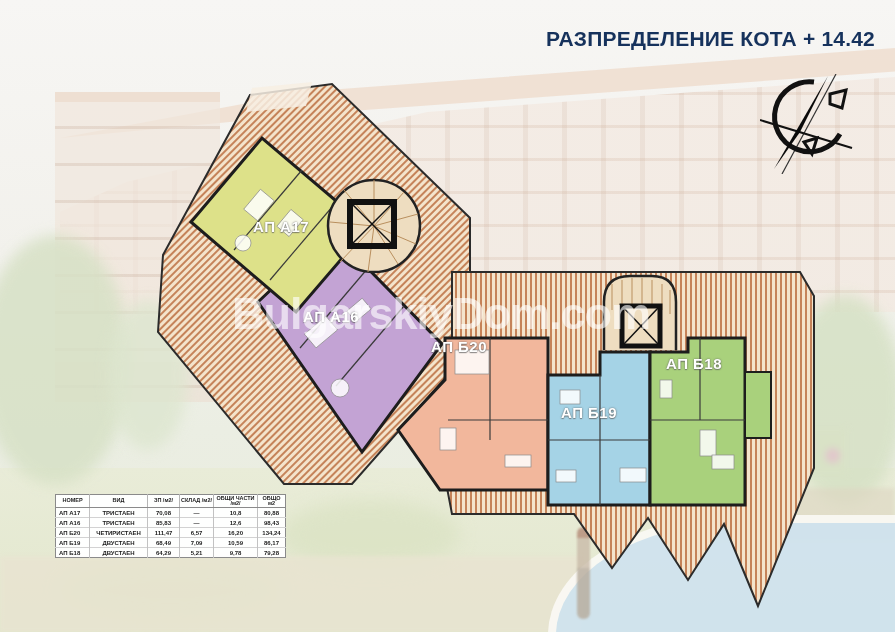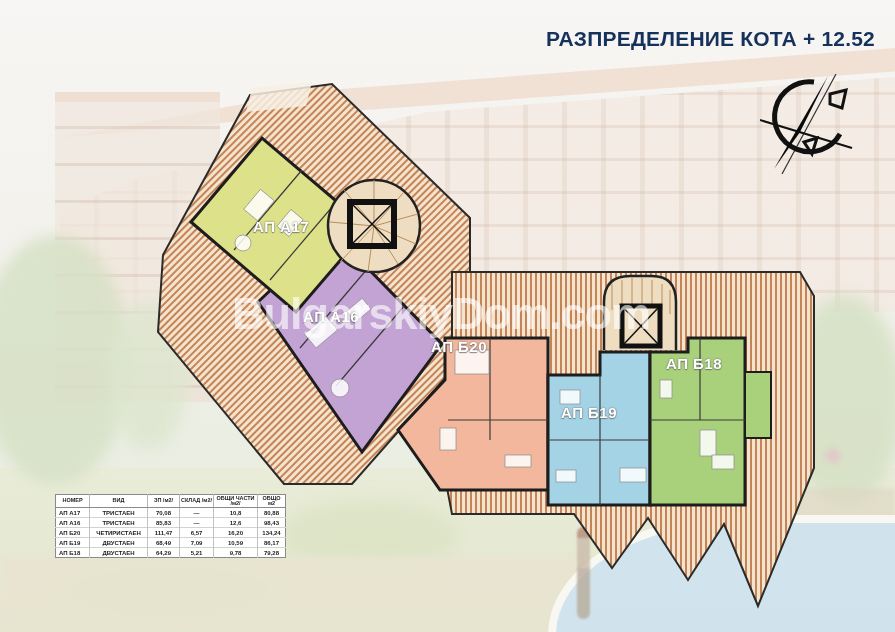--- a/index.html
+++ b/index.html
@@ -179,21 +179,21 @@
   </svg>
 
   <div class="apt-label" style="left:253px;top:218px;">АП А17</div>
   <div class="apt-label" style="left:303px;top:308px;">АП А16</div>
   <div class="apt-label" style="left:431px;top:338px;">АП Б20</div>
   <div class="apt-label" style="left:561px;top:404px;">АП Б19</div>
   <div class="apt-label" style="left:666px;top:355px;">АП Б18</div>
 
   <div class="watermark">BulgarskiyDom.com</div>
 
-  <div class="title" style="color:#16325c;" title="РАЗПРЕДЕЛЕНИЕ КОТА + 12.52">РАЗПРЕДЕЛЕНИЕ КОТА + 12.52</div>
+  <div class="title" style="color:#16325c;" title="РАЗПРЕДЕЛЕНИЕ КОТА + 12.52">РАЗПРЕДЕЛЕНИЕ КОТА + 14.42</div>
 
   <div class="abs compass">
     <svg width="95" height="100" viewBox="0 0 95 100">
       <line x1="76" y1="0" x2="22" y2="100" stroke="#333333" stroke-width="1.2"></line>
       <line x1="0" y1="46" x2="92" y2="74" stroke="#111111" stroke-width="2"></line>
       <path d="M 54,8 A 35,35 0 1 0 80,60" fill="none" stroke="#111111" stroke-width="5"></path>
       <polygon points="68,2 14,95 40,58" fill="#0a0a0a"></polygon>
       <polygon points="70,20 86,16 82,34 70,30" fill="none" stroke="#111111" stroke-width="3"></polygon>
       <polygon points="44,68 57,64 52,80" fill="none" stroke="#111111" stroke-width="3"></polygon>
     </svg>

